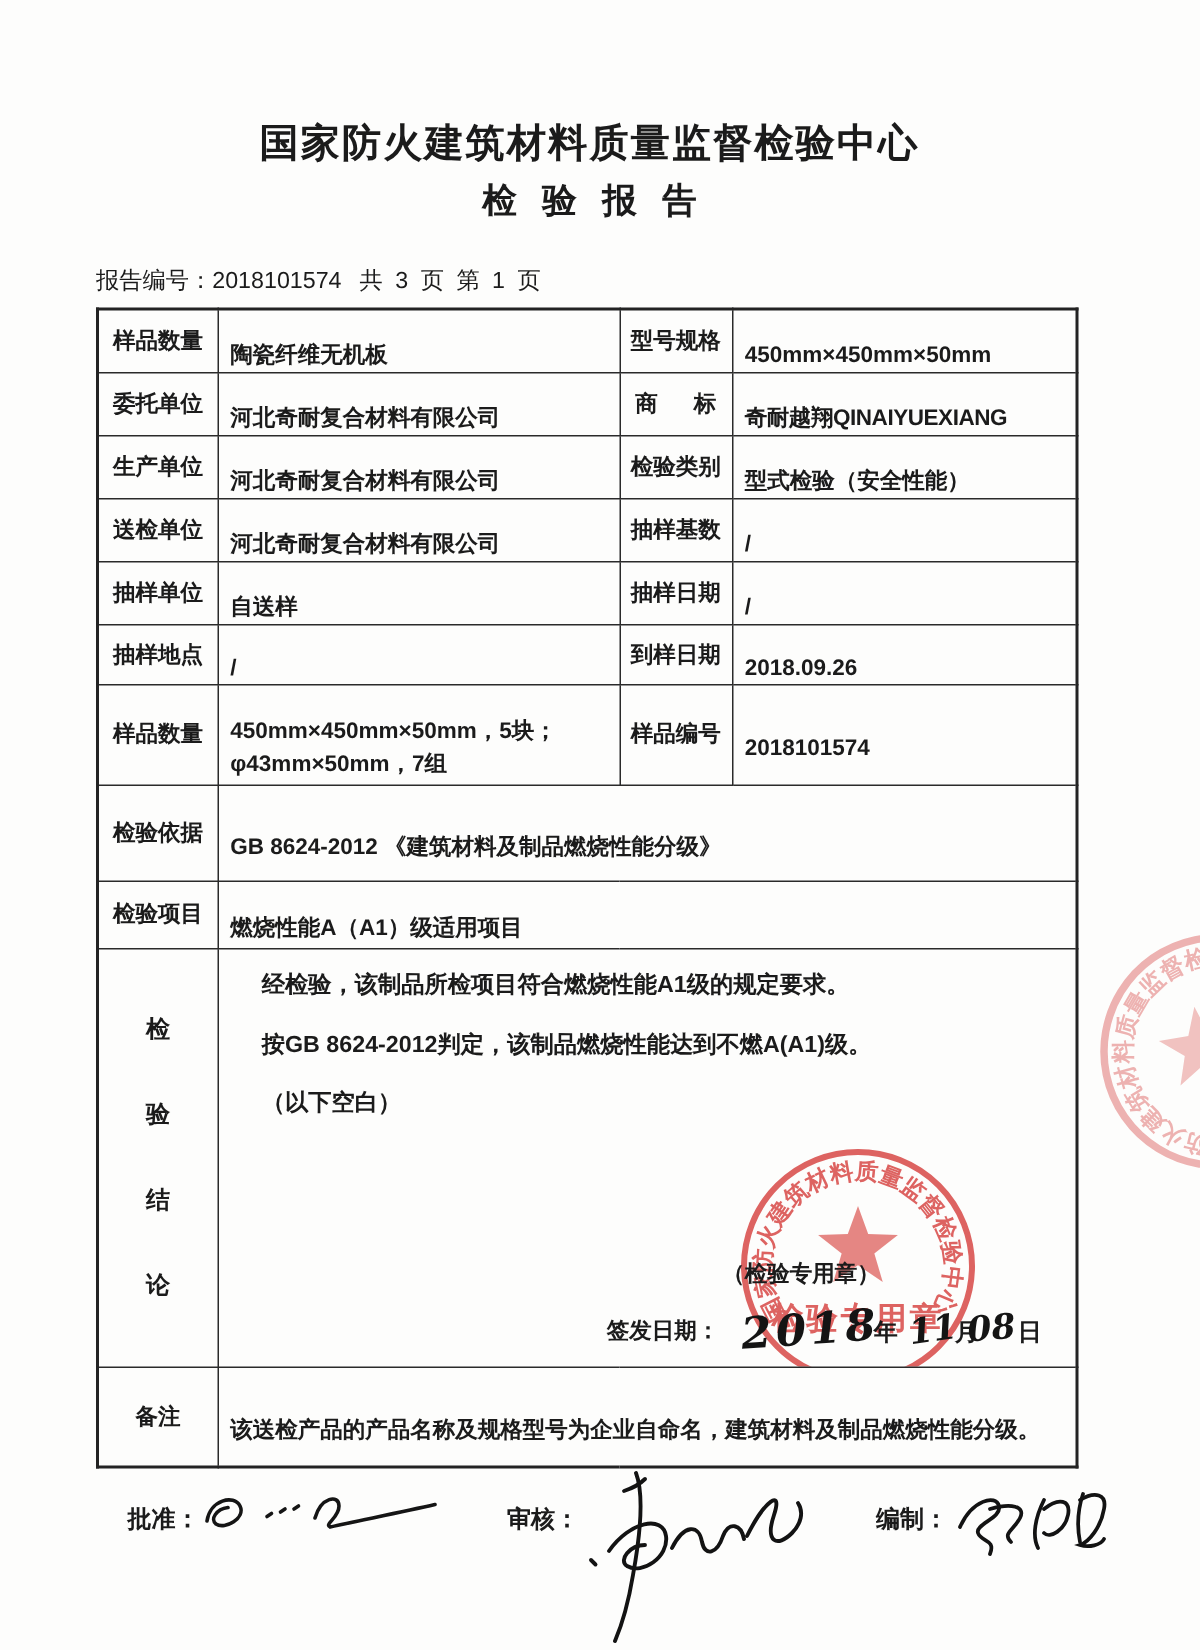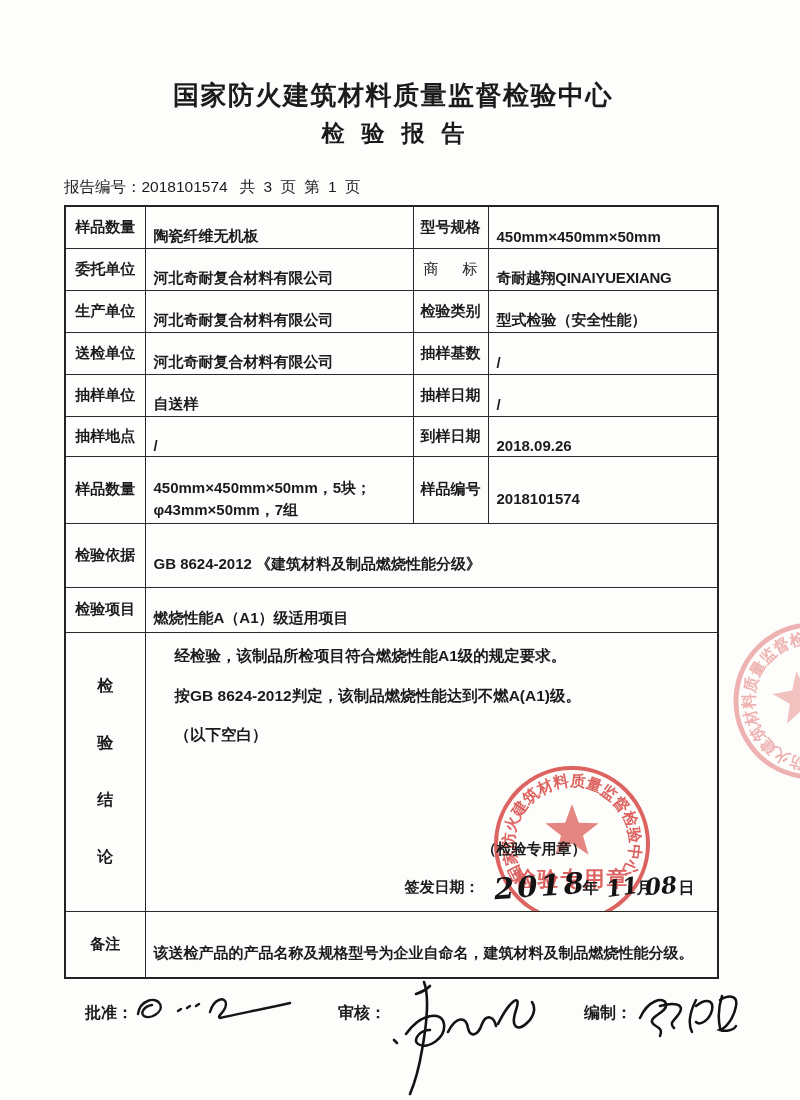--- a/index.html
+++ b/index.html
@@ -28,21 +28,21 @@
   table.report{
     position:absolute; left:64px; top:205px; width:653px;
     border-collapse:collapse; table-layout:fixed;
     border:2.5px solid #232323;
   }
   table.report td{
     border:1.6px solid #2a2a2a; font-size:15px; vertical-align:middle;
     overflow:hidden;
   }
   td.lab{ text-align:center; font-weight:600; padding:0 2px;}
-  td.j2{ text-align:justify; text-align-last:justify; font-weight:400; padding:0 10px;margin-left:48px;}
+  td.j2{ text-align:justify; text-align-last:justify; font-weight:700; padding:0 10px;margin-left:48px;}
   td.val{ text-align:left; padding:20px 6px 2px 8px; font-weight:600;}
   td.val-sm{ font-size:14.5px; line-height:1.45; }
   td.lab-vert{ text-align:center; font-weight:600;}
   .vlab{ display:flex; flex-direction:column; align-items:center; justify-content:center; gap:36px; height:100%; font-size:16px;}
   td.concl{ position:relative; padding:0;}
   .cline{ position:absolute; left:29px; white-space:nowrap; font-size:15.5px; font-weight:600;}
   .cl1{ top:13px;}
   .cl2{ top:53px;}
   .cl3{ top:92px;}
   .stamp-note{ position:absolute; left:336px; top:207px; font-size:15px; font-weight:600; white-space:nowrap;}

